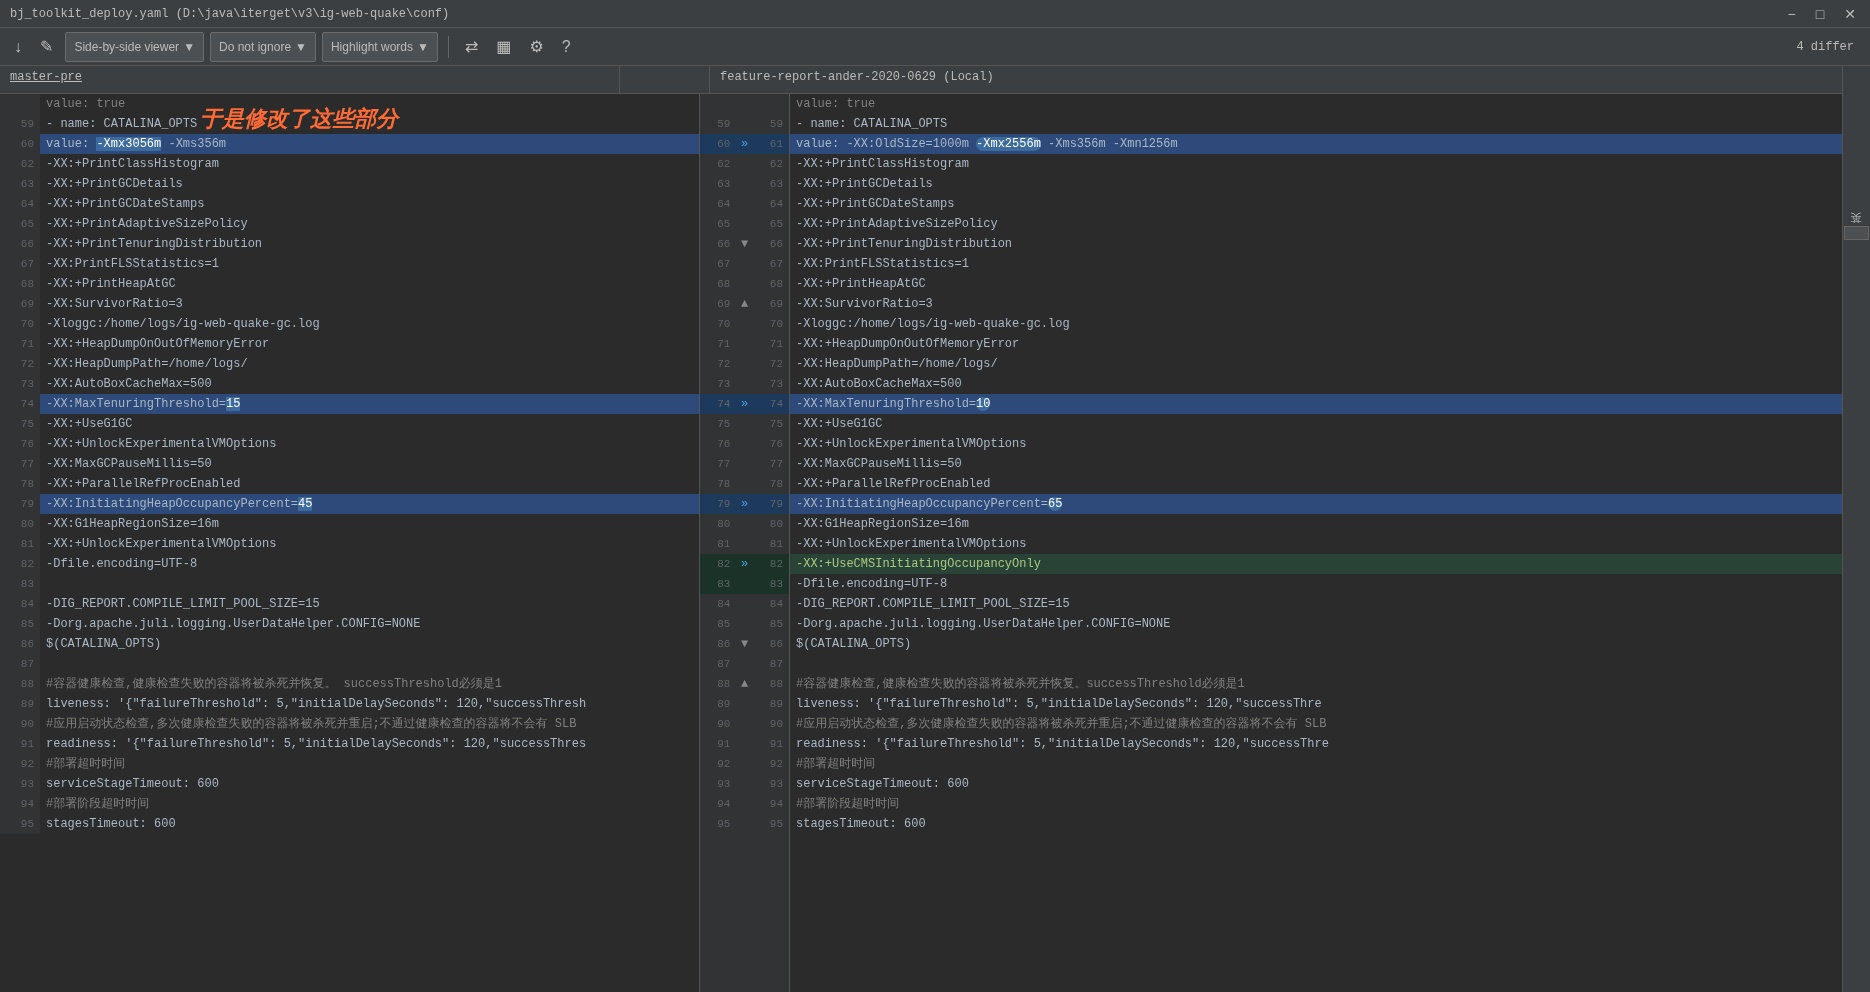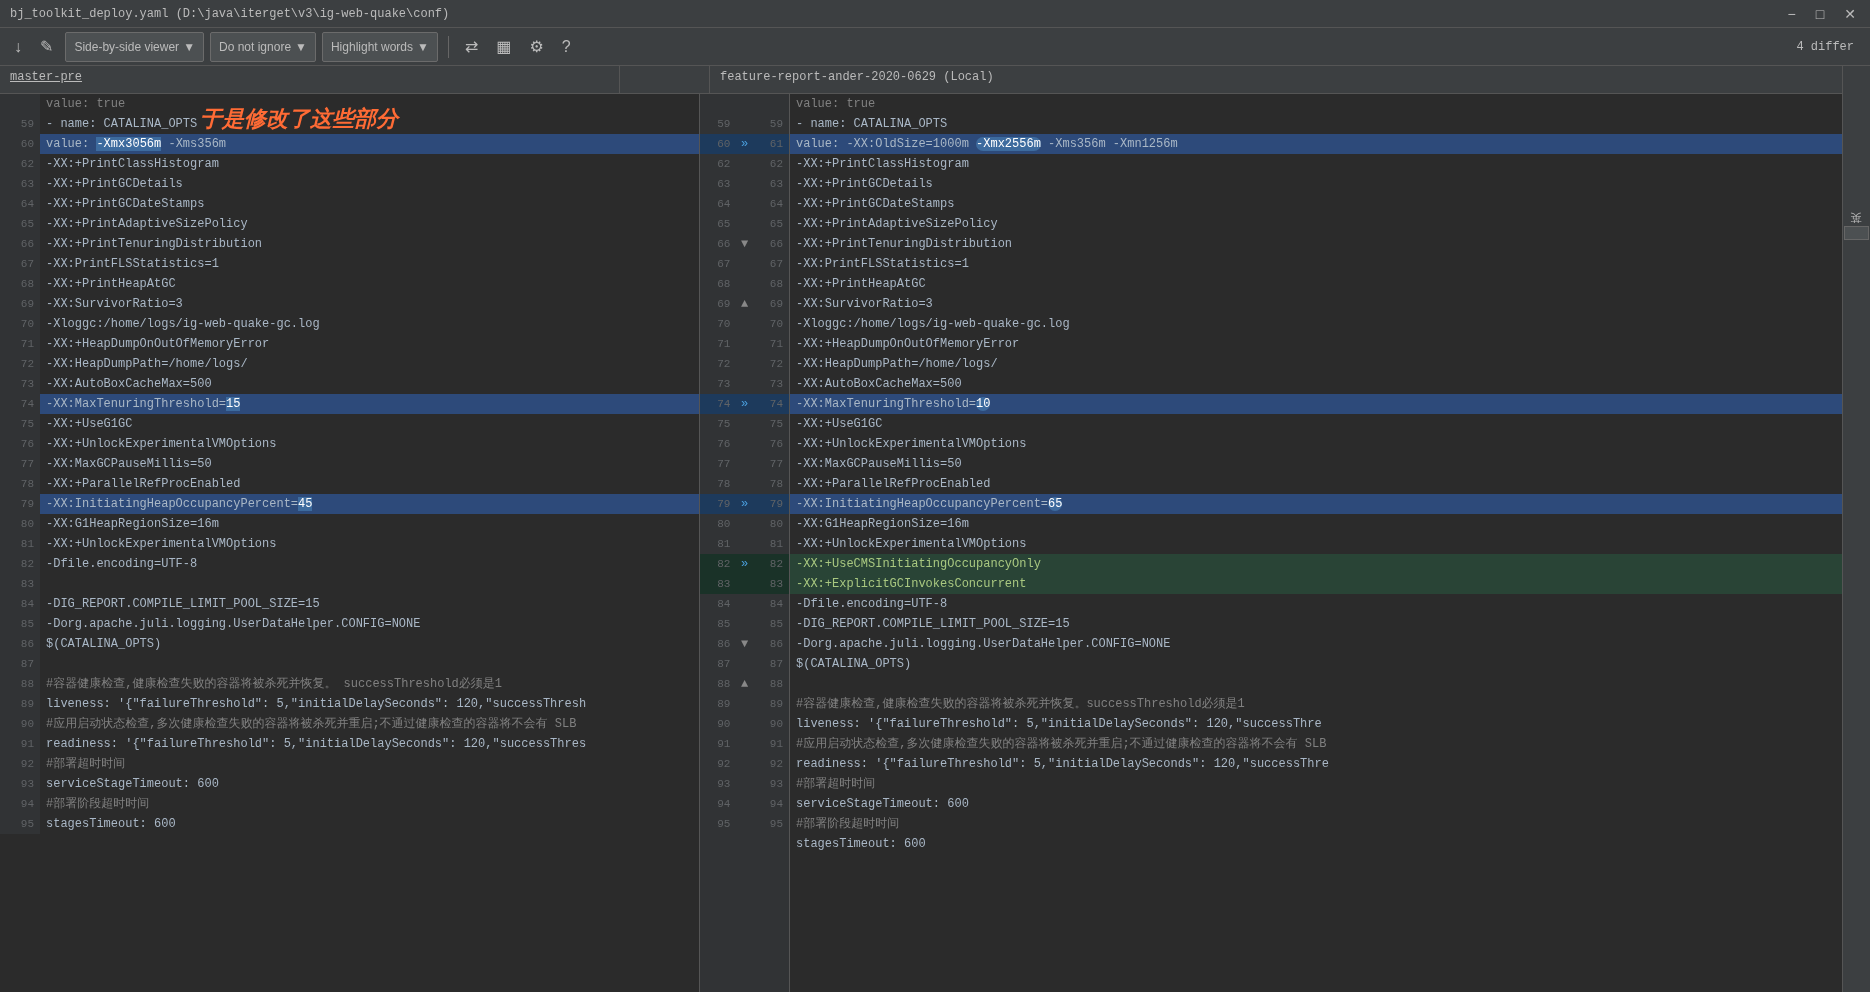--- a/index.html
+++ b/index.html
@@ -691,23 +691,20 @@
       <div class="line-content">    -XX:G1HeapRegionSize=16m</div>
     </div>
     <div class="diff-line bg-normal">
       <div class="line-content">    -XX:+UnlockExperimentalVMOptions</div>
     </div>
 
     <div class="diff-line bg-added">
       <div class="line-content" style="color:#a9c880">    -XX:+UseCMSInitiatingOccupancyOnly</div>
     </div>
 
-    <div class="diff-line bg-added">
-      <div class="line-content" style="color:#a9c880">    -XX:+ExplicitGCInvokesConcurrent</div>
-    </div>
     <div class="diff-line bg-normal">
       <div class="line-content">    -Dfile.encoding=UTF-8</div>
     </div>
     <div class="diff-line bg-normal">
       <div class="line-content">    -DIG_REPORT.COMPILE_LIMIT_POOL_SIZE=15</div>
     </div>
     <div class="diff-line bg-normal">
       <div class="line-content">    -Dorg.apache.juli.logging.UserDataHelper.CONFIG=NONE</div>
     </div>
     <div class="diff-line bg-normal">

